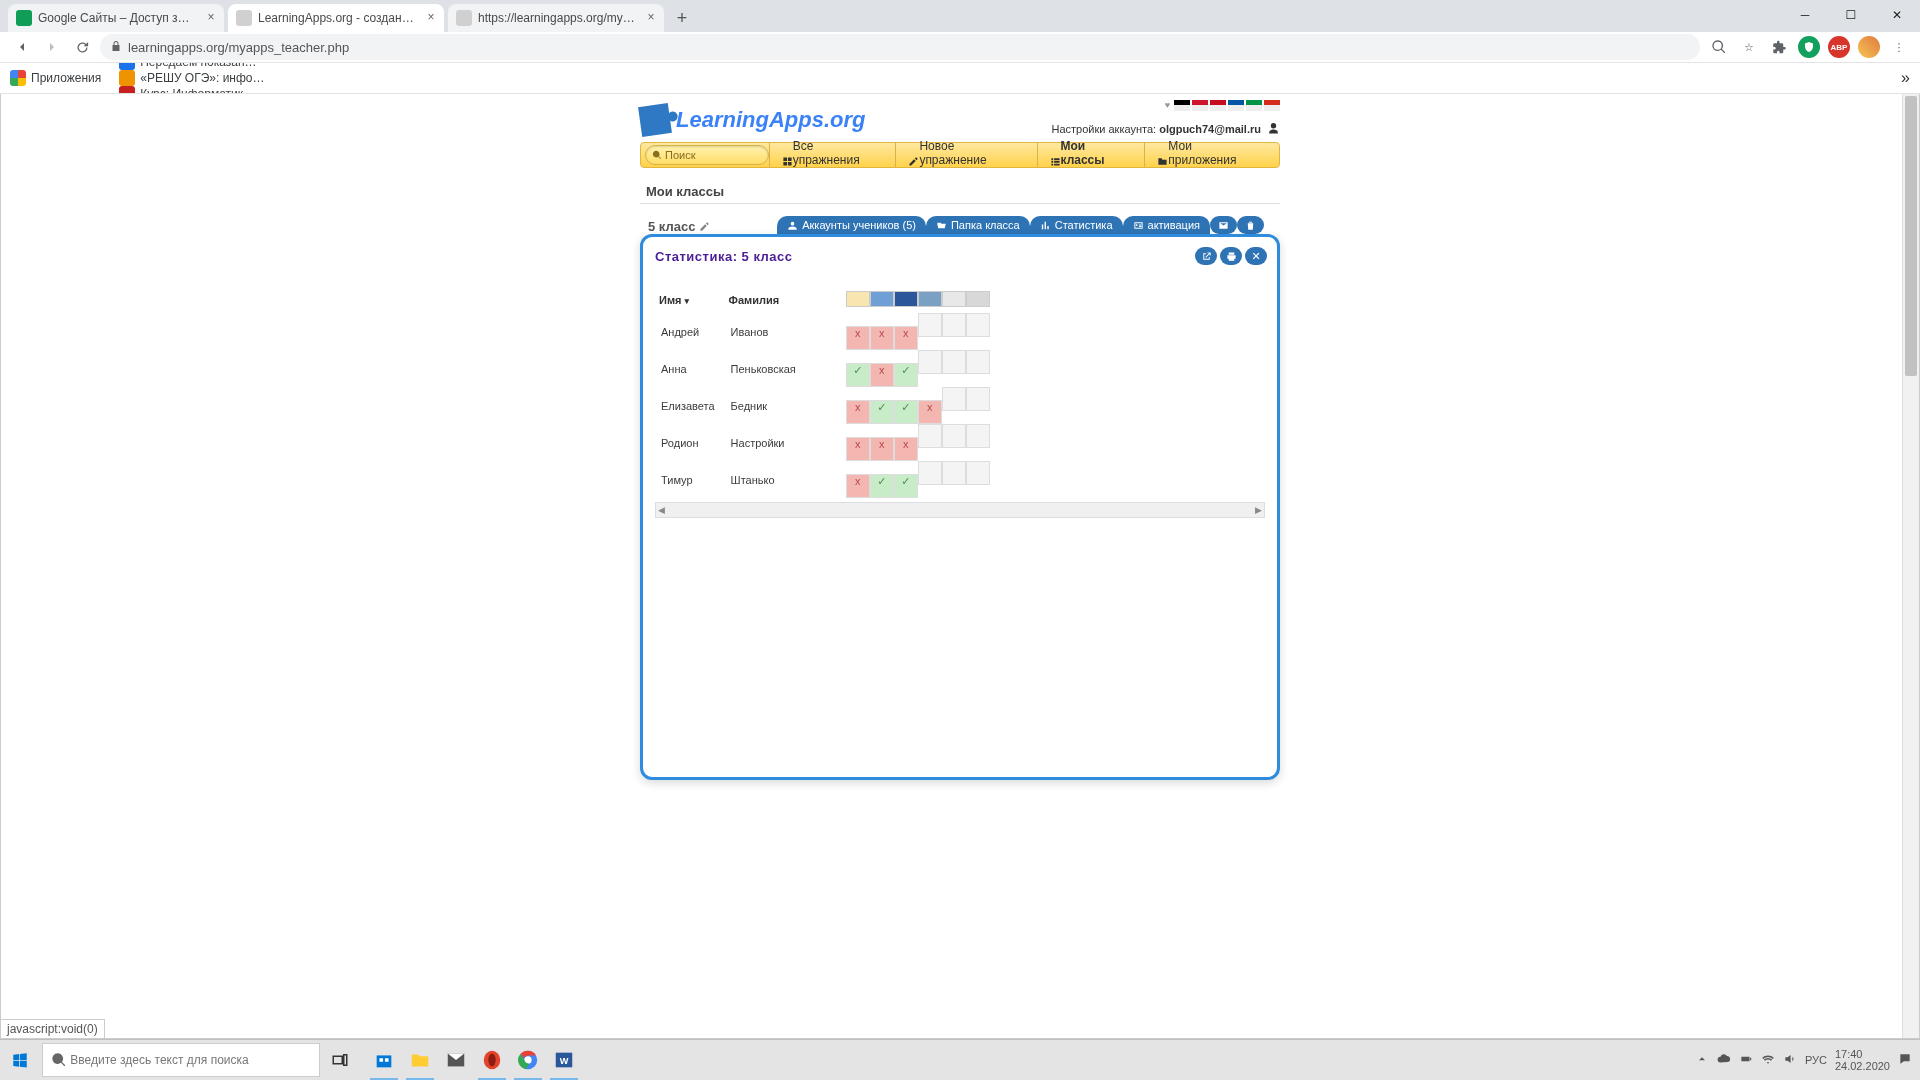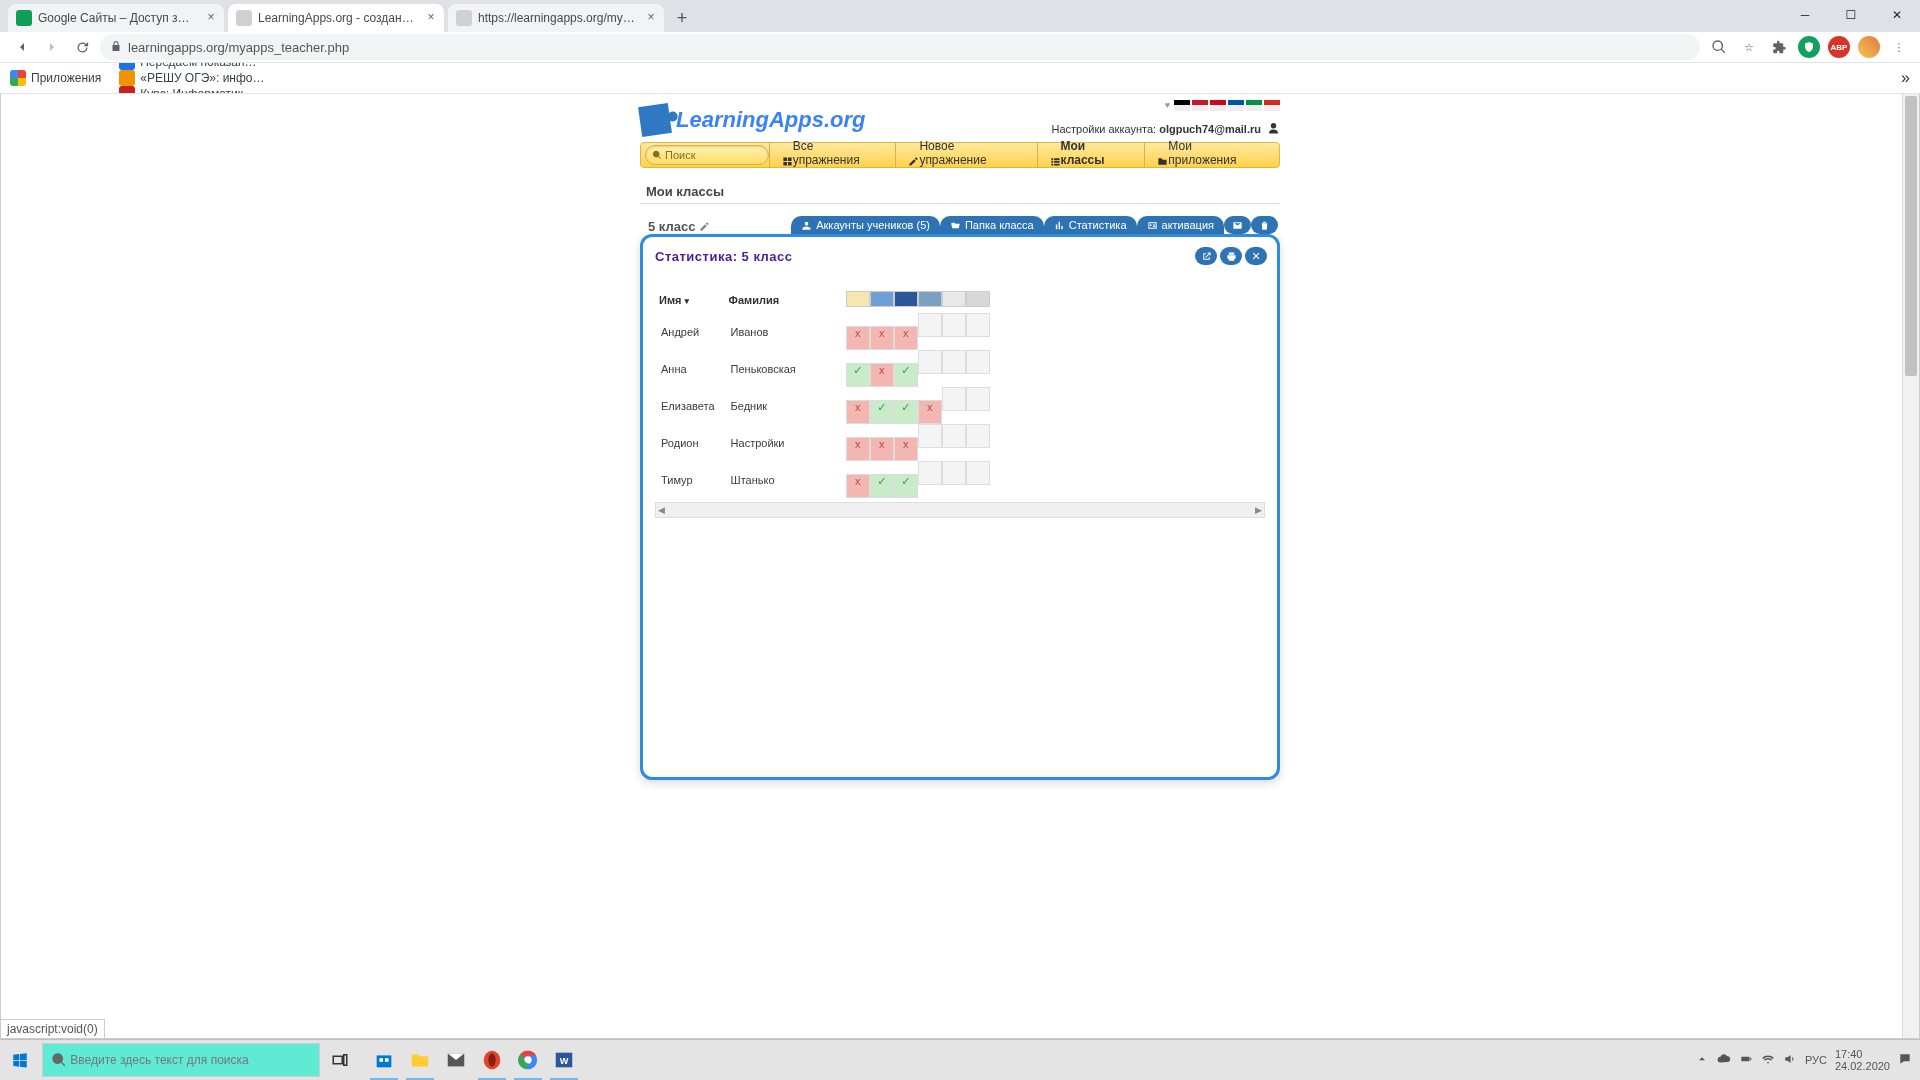--- a/index.html
+++ b/index.html
@@ -39,21 +39,21 @@
   .menubar{height:24px;background:linear-gradient(#ffe9a0,#ffd24b);border:1px solid #e0b63e;border-radius:4px;display:flex;align-items:center;padding:0 4px;font-size:12px;color:#333}
   .searchbox{height:18px;background:linear-gradient(#fff2b0,#ffdd66);border:1px solid #d9b24a;border-radius:10px;width:110px;display:flex;align-items:center;padding:0 6px;color:#8a6d1f;font-size:11px;box-shadow:inset 0 1px 2px rgba(0,0,0,.15)}
   .menuitem{padding:0 12px;border-left:1px solid #d9b24a;height:100%;display:flex;align-items:flex-end;}
   .menuitem:first-of-type{border-left:none}
   .menuitem.right{margin-left:auto}
   .menuitem.active{font-weight:bold}
   .pagetitle{font-weight:bold;color:#444;margin:16px 0 4px 6px;font-size:13px}
   hr.thin{border:none;border-top:1px solid #ddd;margin:2px 0 8px}
   .classrow{display:flex;align-items:flex-end;position:relative;height:22px}
   .classname{font-weight:bold;color:#555;font-size:13px;margin-left:8px;display:flex;align-items:center;gap:4px}
-  .classbtns{position:absolute;right:2px;bottom:0;display:flex;}
+  .classbtns{position:absolute;right:16px;bottom:0;display:flex;}
   .pillbtn{background:#2e74b5;color:#fff;font-size:11px;border-radius:10px 10px 0 0;padding:3px 10px;display:flex;align-items:center;gap:4px}
   .pillbtn.round{border-radius:10px;padding:3px 8px}
   .pillbtn svg,.menuitem svg,.modal-btn svg{width:11px;height:11px;fill:currentColor}
   
   .modal{border:3px solid #2e8bde;border-radius:12px;background:#fff;margin-top:0;box-shadow:0 3px 10px rgba(0,0,0,.15);height:520px;position:relative;padding:10px 12px}
   .modal h3{margin:2px 0 25px;font:bold 13px Arial;color:#4c1d95;letter-spacing:.5px}
   .modal-btns{position:absolute;right:10px;top:10px;display:flex;gap:3px}
   .modal-btn{width:22px;height:18px;background:#2e74b5;color:#fff;border-radius:9px;display:flex;align-items:center;justify-content:center;font-size:11px}
   table.stats{border-collapse:collapse;font-size:11px}
   .stats th{text-align:left;font-size:11px;font-weight:bold;padding:2px 10px 4px 4px;color:#333}
@@ -62,21 +62,21 @@
   .appcell,.appcell-blank{width:22px;height:22px;border:1px solid #ddd;text-align:center;font-size:11px}
   .appcell-blank{background:#f4f4f4}
   .ok{background:#c7ecc7;color:#4b8b4b}
   .bad{background:#f3b6b1;color:#b84a4a}
   .apphdr{width:22px;height:14px;border:1px solid #ccc}
   .footer-scroll{height:14px;background:#f0f0f0;border:1px solid #ddd;margin-top:4px;display:flex;align-items:center;justify-content:space-between;padding:0 2px;color:#888;font-size:9px}
   
   .statusbar{position:absolute;left:0;bottom:0;background:#fff;border:1px solid #ccc;border-bottom:none;border-left:none;padding:2px 6px;font-size:12px;color:#555}
   .taskbar{height:40px;background:#e4e4e4;display:flex;align-items:center;border-top:1px solid #bfbfbf;position:relative}
   .taskbtn{width:40px;height:40px;display:flex;align-items:center;justify-content:center}
-  .searchtask{flex:0 0 260px;height:32px;background:#5eead4;border:1px solid #ccc;display:flex;align-items:center;padding:0 8px;color:#777;margin-left:2px}
+  .searchtask{flex:0 0 260px;height:32px;background:#ffffff;border:1px solid #ccc;display:flex;align-items:center;padding:0 8px;color:#777;margin-left:2px}
   .apps{display:flex;margin-left:6px}
   .appicon{width:36px;height:40px;display:flex;align-items:center;justify-content:center;position:relative}
   .appicon.active::after{content:"";position:absolute;bottom:0;left:4px;right:4px;height:2px;background:#76b9ed}
   .tray{position:absolute;right:8px;top:0;height:40px;display:flex;align-items:center;gap:8px;color:#555;font-size:11px}
   .trayicon svg{width:14px;height:14px;fill:#555}
   .clock{text-align:left;line-height:1.1;font-size:11px}
 </style>
 </head>
 <body>
 

